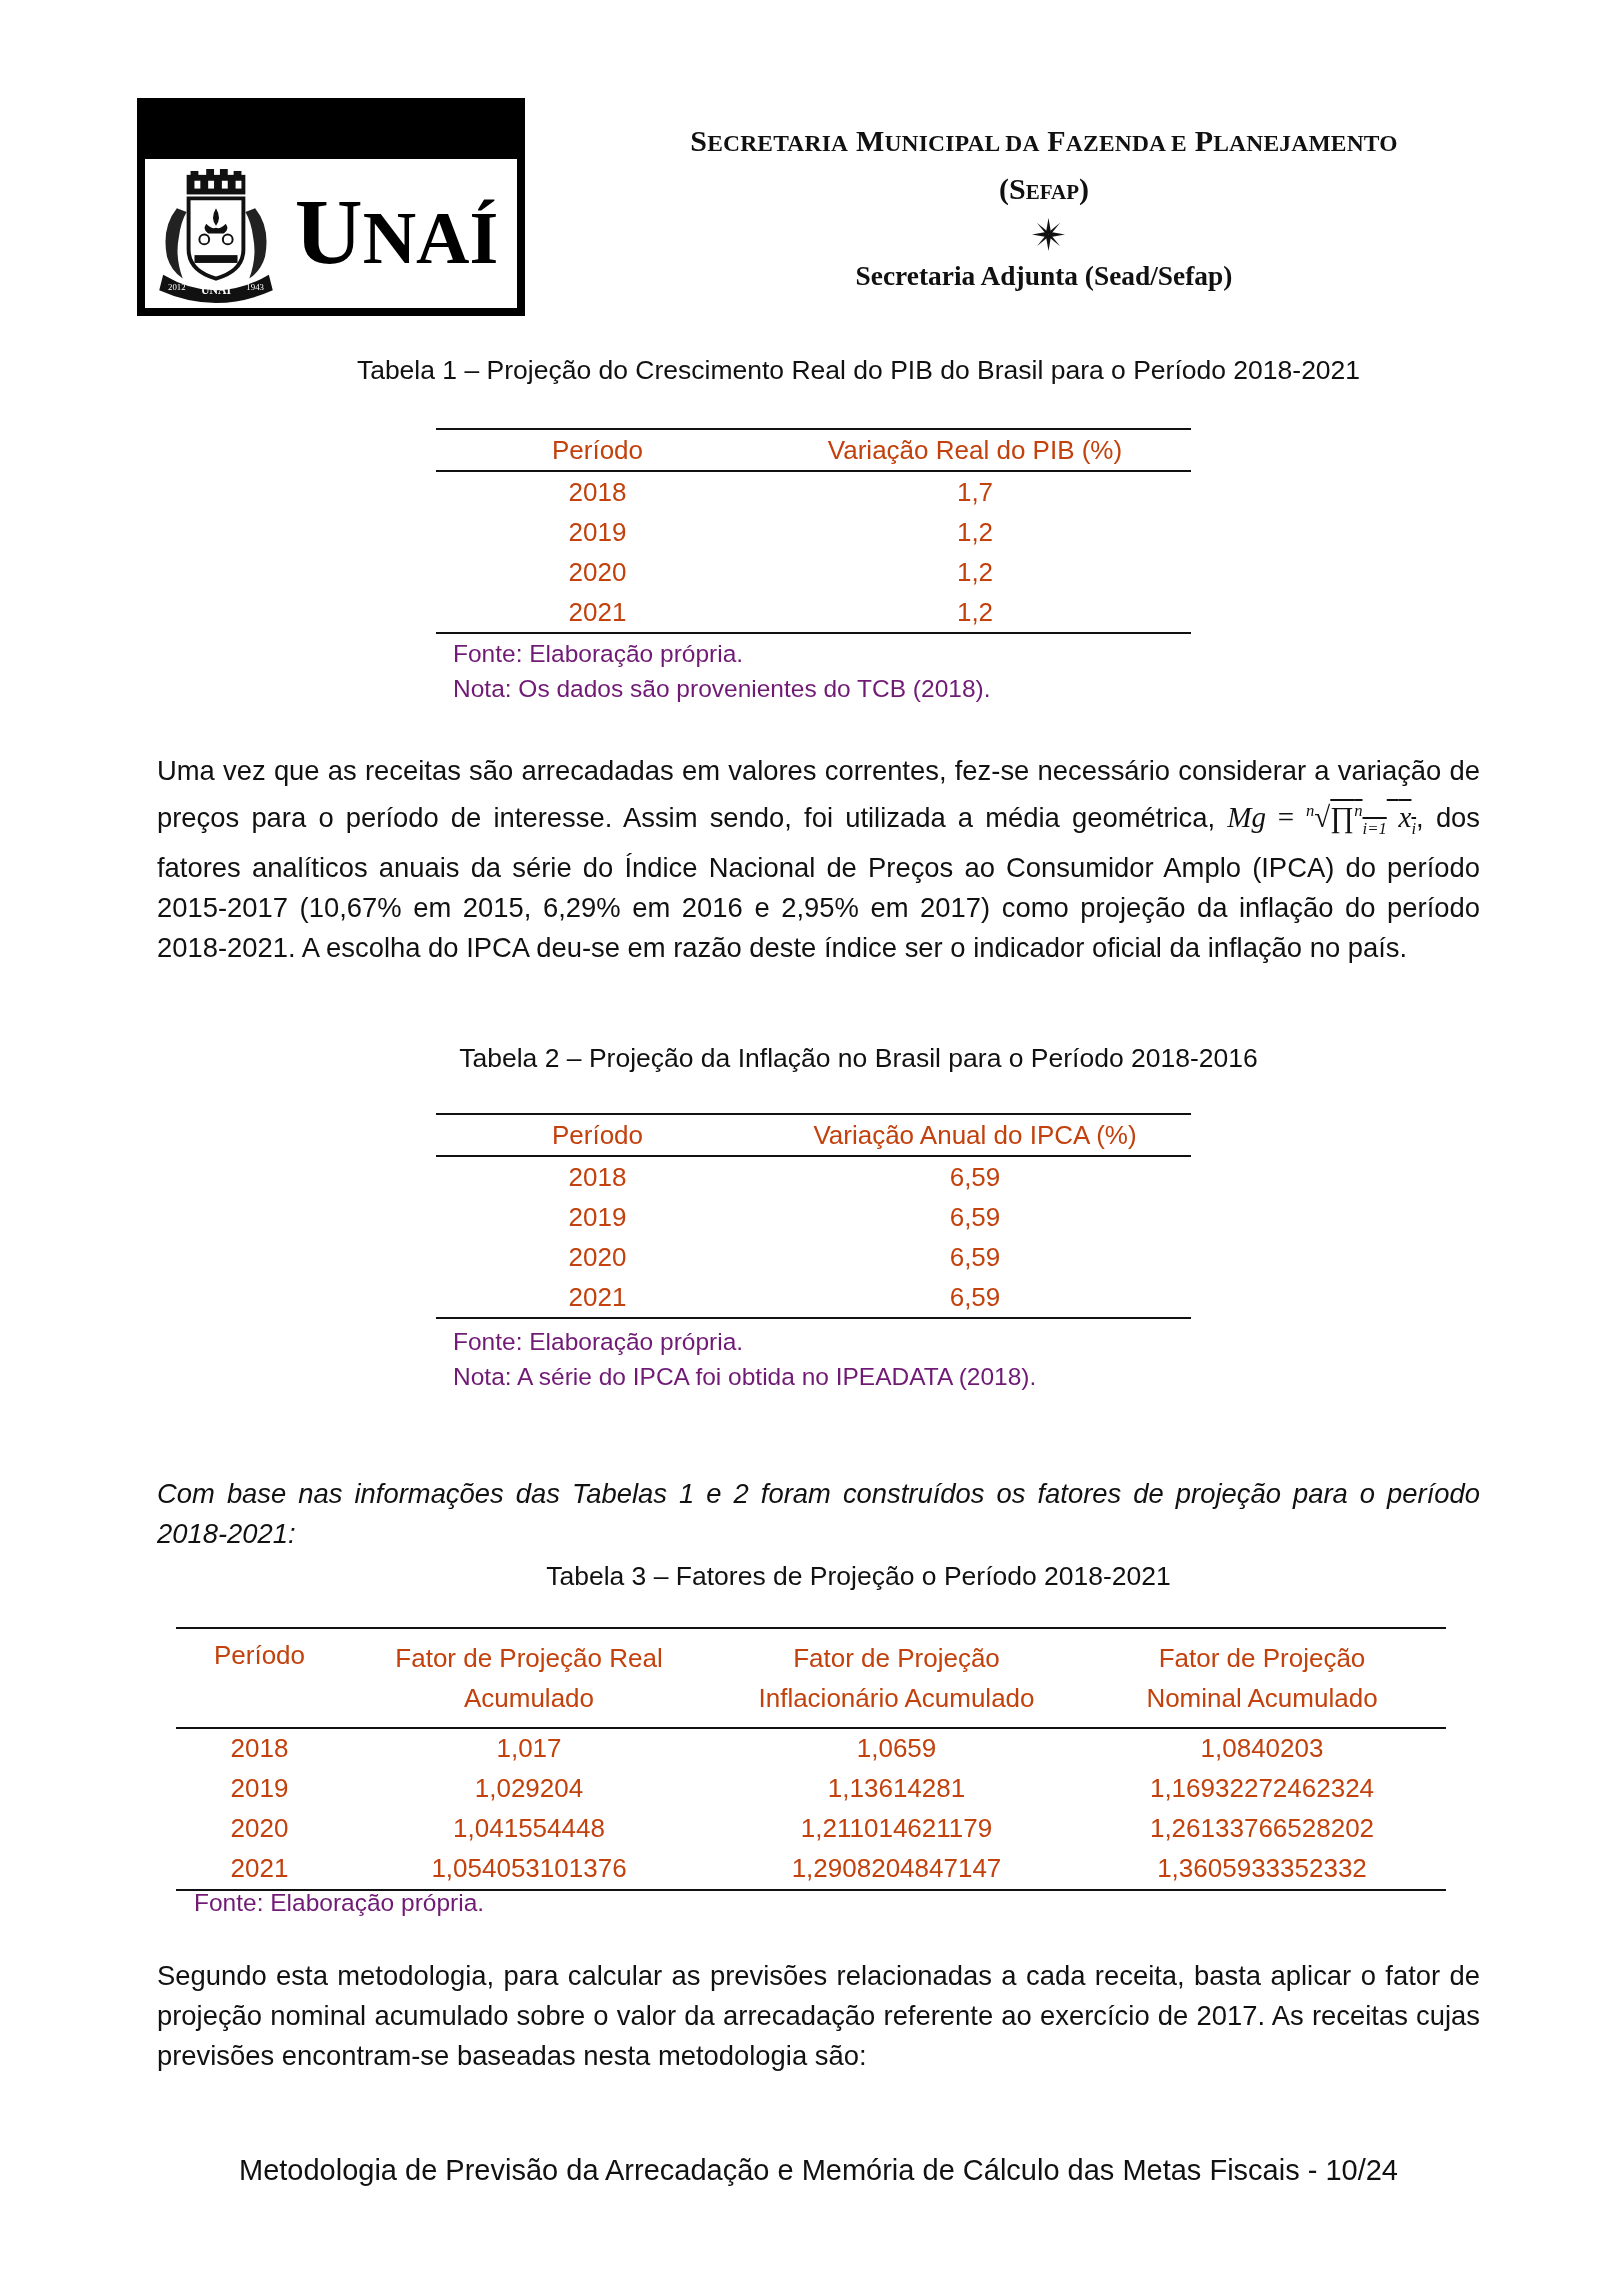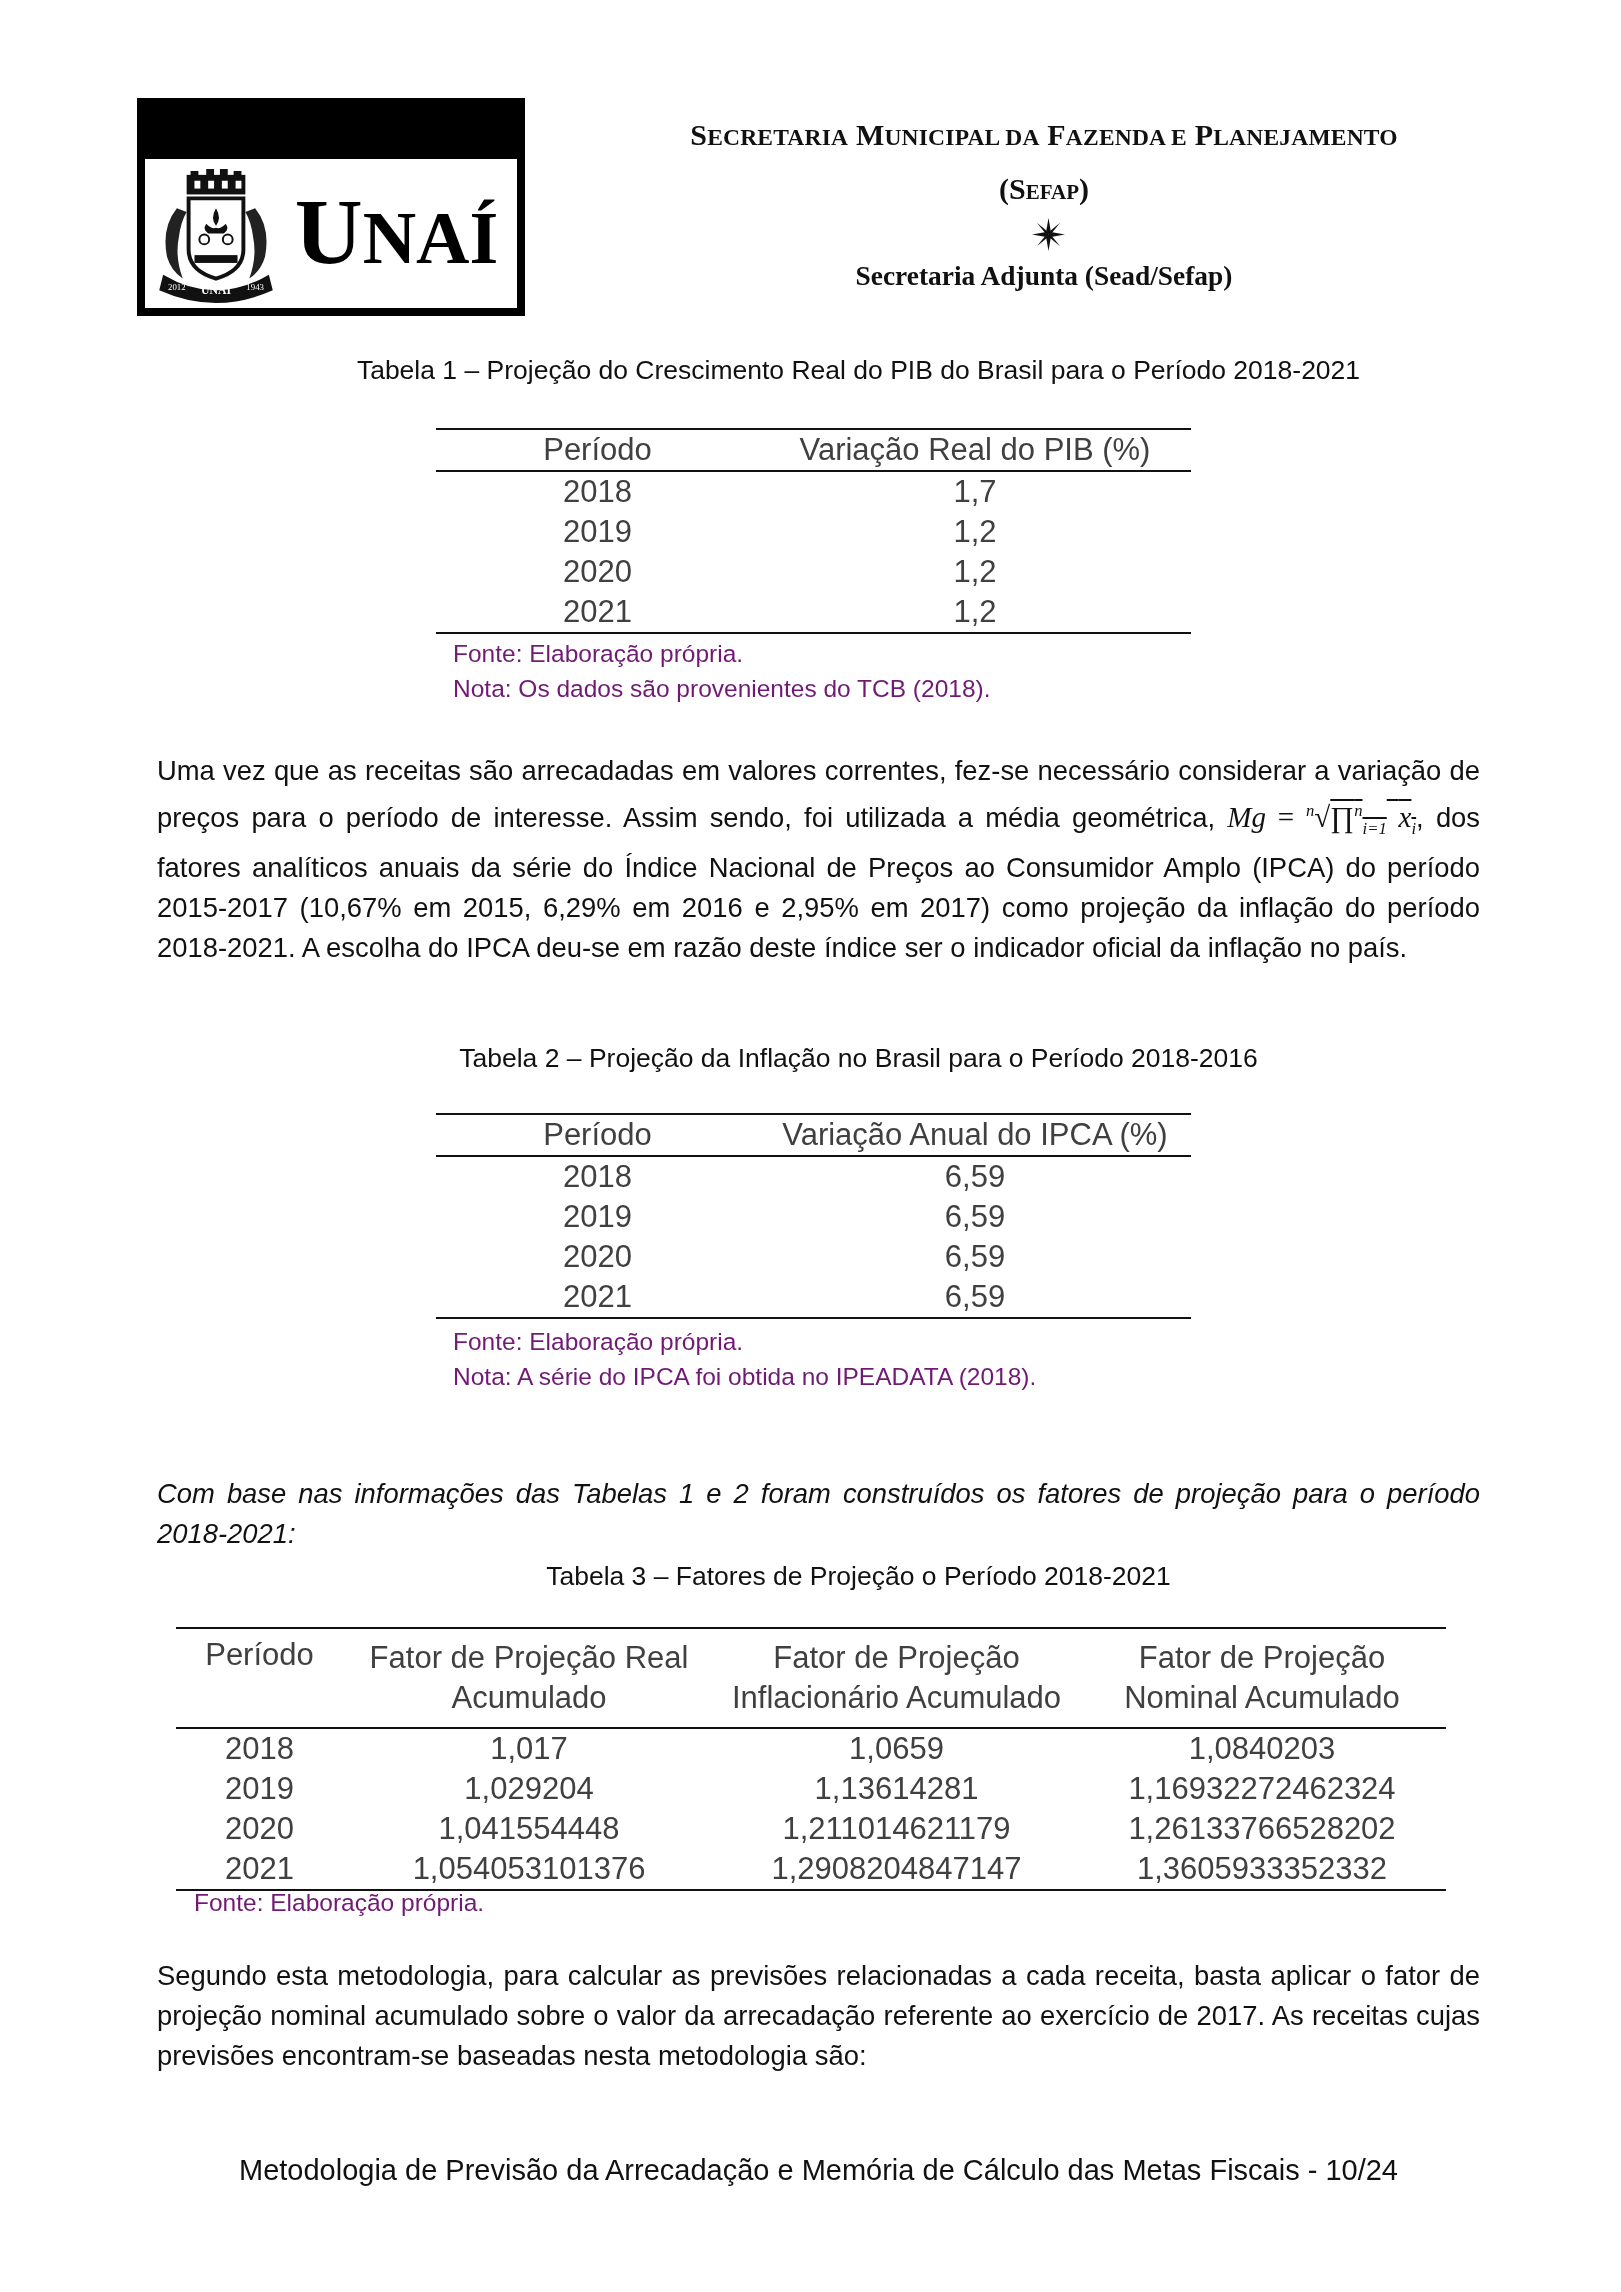--- a/index.html
+++ b/index.html
@@ -35,21 +35,21 @@
     text-align: center;
   }
   .logo-name .sc { font-size: 74px; }
 
   
   .hdr {
     left: 588px; width: 912px; text-align: center;
     font-family: "Liberation Serif", "DejaVu Serif", serif; font-weight: bold;
     color: #111;
   }
-  .hdr-title { top: 115px; font-size: 30px; line-height: 39px; letter-spacing: 0.2px; }
+  .hdr-title { top: 125px; font-size: 30px; line-height: 31px; letter-spacing: 0.2px; }
   .hdr-title .sc { font-size: 23.5px; }
   .hdr-sub { top: 169px; font-size: 30px; line-height: 39px; }
   .hdr-sub .sc { font-size: 21px; }
   .hdr-icon { left: 1032px; top: 218px; width: 33px; height: 33px; }
   .hdr-adj { top: 259px; font-size: 27.4px; line-height: 35px; }
 
   
   .caption {
     left: 0; width: 1621px; text-align: center;
     font-size: 26.5px; line-height: 33px; color: #111; margin-left: 48px;
@@ -60,21 +60,21 @@
   }
   .para .math {
     font-family: "Liberation Serif", "DejaVu Serif", serif; font-style: italic;
     font-size: 29px;
   }
   .para .math .up { font-style: normal; }
   .para .math sup, .para .math sub { font-size: 16.7px; }
   .radical { text-decoration: overline; }
 
   
-  table { border-collapse: collapse; font-size: 31px; color: #404040; }
+  table { border-collapse: collapse; font-size: 26px; color: #c2410c; }
   .t-small { left: 436px; top: 428px; width: 755px; }
   .t-small th, .t-small td { padding: 0; text-align: center; font-weight: normal; }
   .t-small thead tr th { height: 40px; border-top: 2px solid #111; border-bottom: 2px solid #111; }
   .t-small tbody td { height: 40px; }
   .t-small tbody tr:last-child td { border-bottom: 2px solid #111; }
   .t-small .c1 { width: 323px; }
   .note { font-size: 24.5px; line-height: 33px; color: #701a75; }
 
   .t3 { left: 176px; top: 1627px; width: 1270px; }
   .t3 th, .t3 td { padding: 0; text-align: center; font-weight: normal; }

